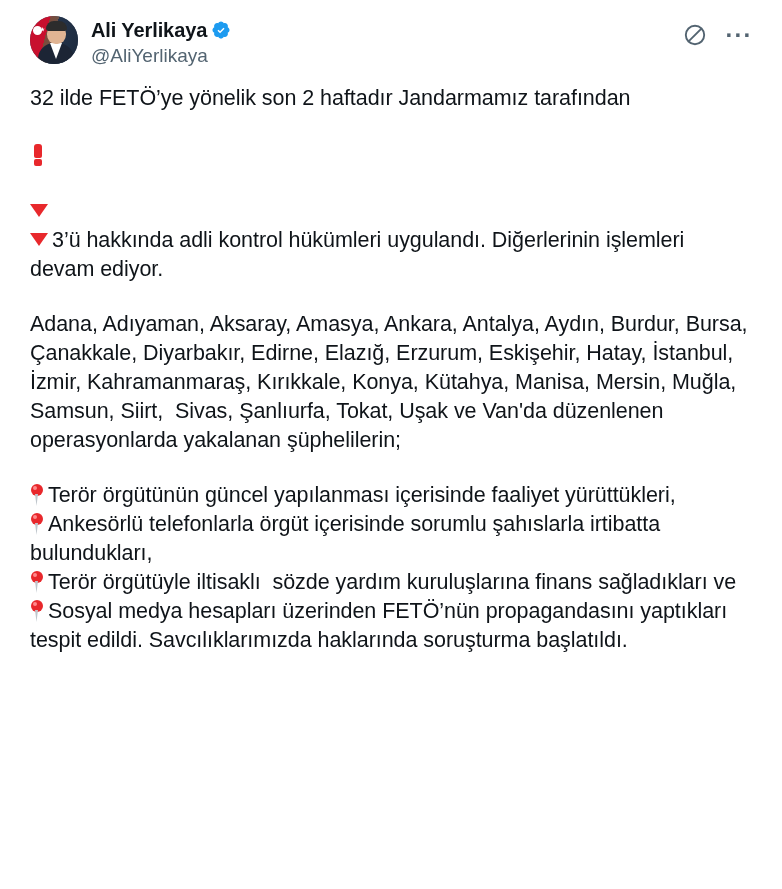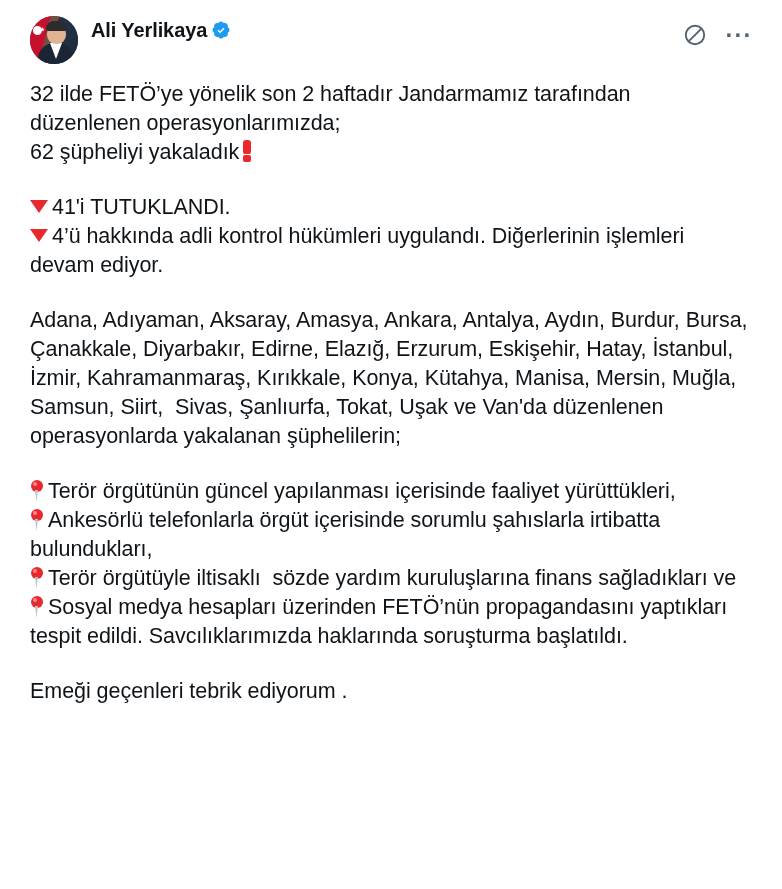--- a/index.html
+++ b/index.html
@@ -250,42 +250,42 @@
     <div class="names">
       <div class="name-row">
         <span class="display-name">Ali Yerlikaya</span>
         <span class="verified-badge">
           <svg viewBox="0 0 24 24" width="20" height="20" aria-hidden="true">
             <path fill="#1d9bf0" d="M22.25 12c0-1.43-.88-2.67-2.19-3.34.46-1.39.2-2.9-.81-3.91s-2.52-1.27-3.91-.81C14.67 2.63 13.43 1.75 12 1.75s-2.67.88-3.34 2.19c-1.39-.46-2.9-.2-3.91.81s-1.27 2.52-.81 3.91C2.63 9.33 1.75 10.57 1.75 12s.88 2.67 2.19 3.34c-.46 1.39-.2 2.9.81 3.91s2.52 1.27 3.91.81c.67 1.31 1.91 2.19 3.34 2.19s2.67-.88 3.34-2.19c1.39.46 2.9.2 3.91-.81s1.27-2.52.81-3.91c1.31-.67 2.19-1.91 2.19-3.34z"></path>
             <path fill="#ffffff" d="M10.87 15.97l-3.1-3.1 1.24-1.24 1.86 1.86 4.12-4.12 1.24 1.24-5.36 5.36z"></path>
           </svg>
         </span>
       </div>
+      <div class="handle">@AliYerlikaya</div>
     </div>
 
     <div class="header-actions">
       <div class="icon-btn">
         <svg viewBox="0 0 24 24" width="24" height="24" aria-hidden="true">
           <circle cx="12" cy="12" r="9.2" fill="none" stroke="#536471" stroke-width="1.9"></circle>
           <line x1="5.6" y1="18.4" x2="18.4" y2="5.6" stroke="#536471" stroke-width="1.9"></line>
         </svg>
       </div>
       <div class="icon-btn">
         <span class="more-dots">···</span>
       </div>
     </div>
   </div>
 
   <div class="tweet-body">
 
-    <p class="para"><span>32 ilde FETÖ’ye yönelik son 2 haftadır Jandarmamız tarafından</span><br><span>düzenlenen operasyonlarımızda;</span><br><span>62 şüpheliyi yakaladık</span><span class="excl"></span></p>
-
-    <p class="para"><span class="tri-down"></span><span>41'i TUTUKLANDI.</span><br><span class="tri-down"></span><span>4’ü hakkında adli kontrol hükümleri uygulandı. Diğerlerinin işlemleri devam ediyor.</span></p>
+    <p class="para"><span>32 ilde FETÖ’ye yönelik son 2 haftadır Jandarmamız tarafından</span><br><br><span class="excl"></span></p>
+
+    <p class="para"><span class="tri-down"></span><br><span class="tri-down"></span><span>3’ü hakkında adli kontrol hükümleri uygulandı. Diğerlerinin işlemleri devam ediyor.</span></p>
 
 
     <p class="para">Adana, Adıyaman, Aksaray, Amasya, Ankara, Antalya, Aydın, Burdur, Bursa, Çanakkale, Diyarbakır, Edirne, Elazığ, Erzurum, Eskişehir, Hatay, İstanbul, İzmir, Kahramanmaraş, Kırıkkale, Konya, Kütahya, Manisa, Mersin, Muğla, Samsun, Siirt,  Sivas, Şanlıurfa, Tokat, Uşak ve Van'da düzenlenen operasyonlarda yakalanan şüphelilerin;</p>
 
     <p class="para"><span class="pin"><span class="ball"></span><span class="needle"></span></span><span>Terör örgütünün güncel yapılanması içerisinde faaliyet yürüttükleri,</span><br><span class="pin"><span class="ball"></span><span class="needle"></span></span><span>Ankesörlü telefonlarla örgüt içerisinde sorumlu şahıslarla irtibatta bulundukları,</span><br><span class="pin"><span class="ball"></span><span class="needle"></span></span><span>Terör örgütüyle iltisaklı  sözde yardım kuruluşlarına finans sağladıkları ve</span><br><span class="pin"><span class="ball"></span><span class="needle"></span></span><span>Sosyal medya hesapları üzerinden FETÖ’nün propagandasını yaptıkları tespit edildi. Savcılıklarımızda haklarında soruşturma başlatıldı.</span></p>
 
-    <p class="para tight">Emeği geçenleri tebrik ediyorum .</p>
 
   </div>
 </div>
 
 </body></html>

